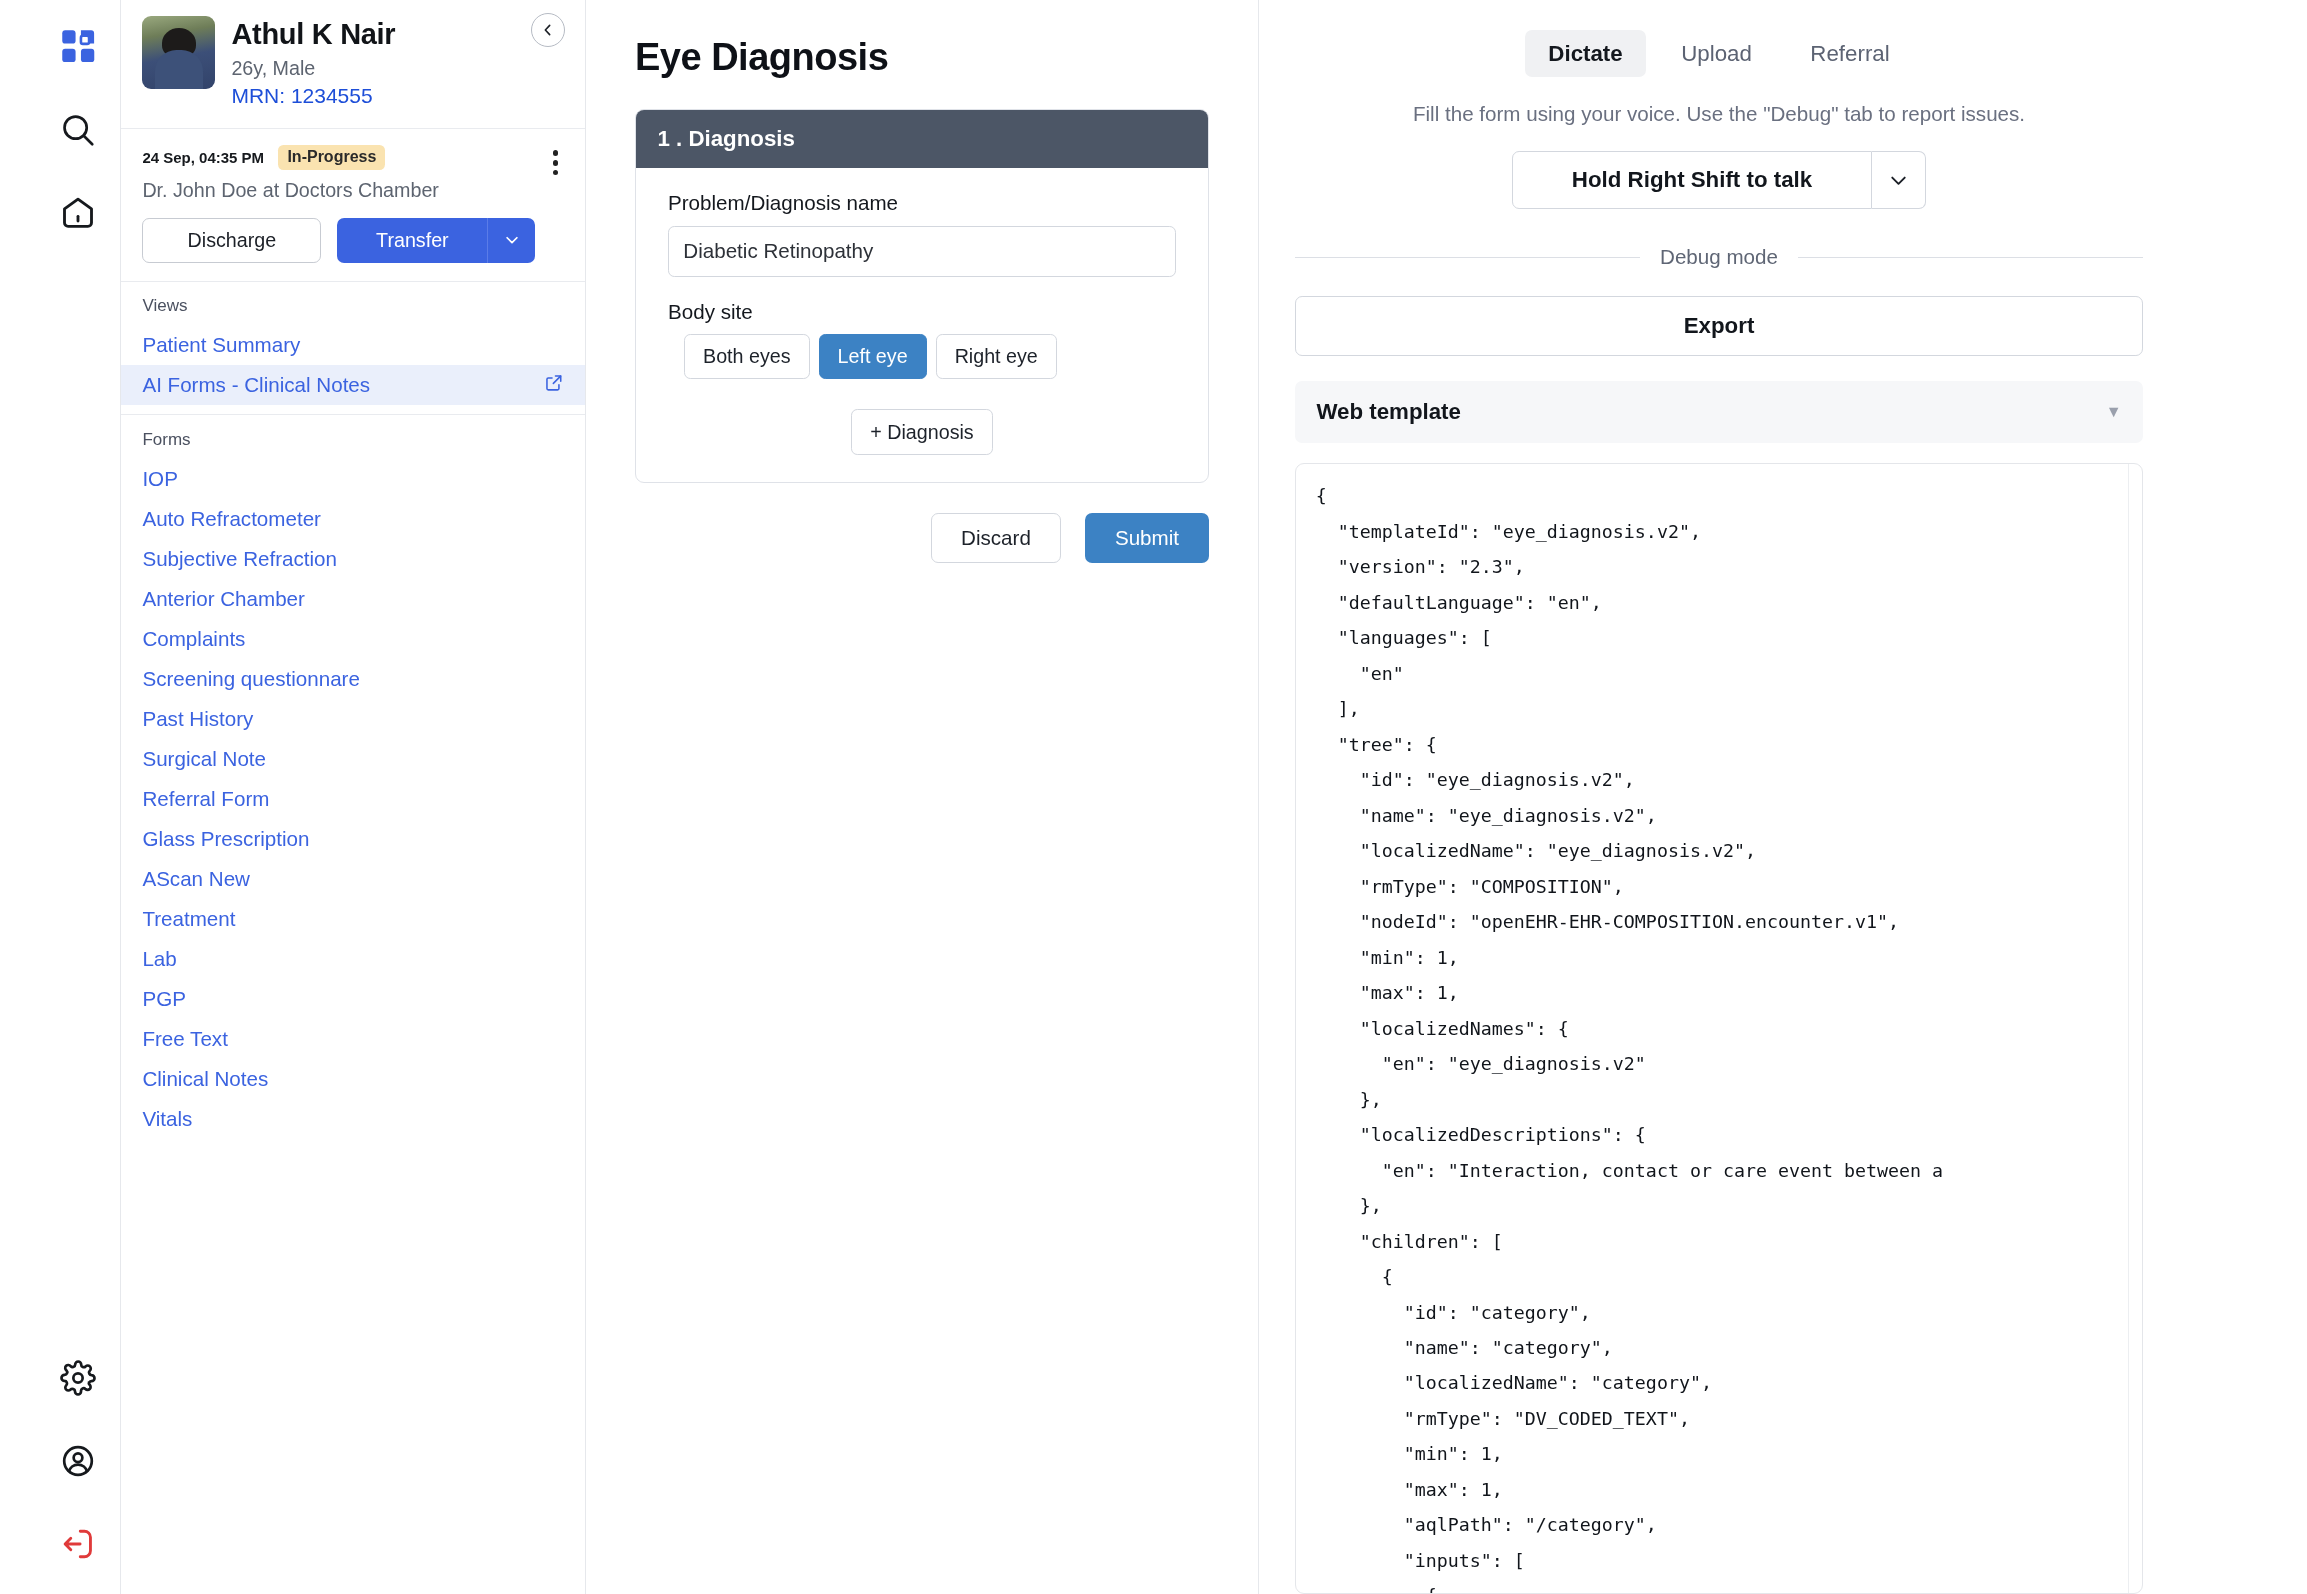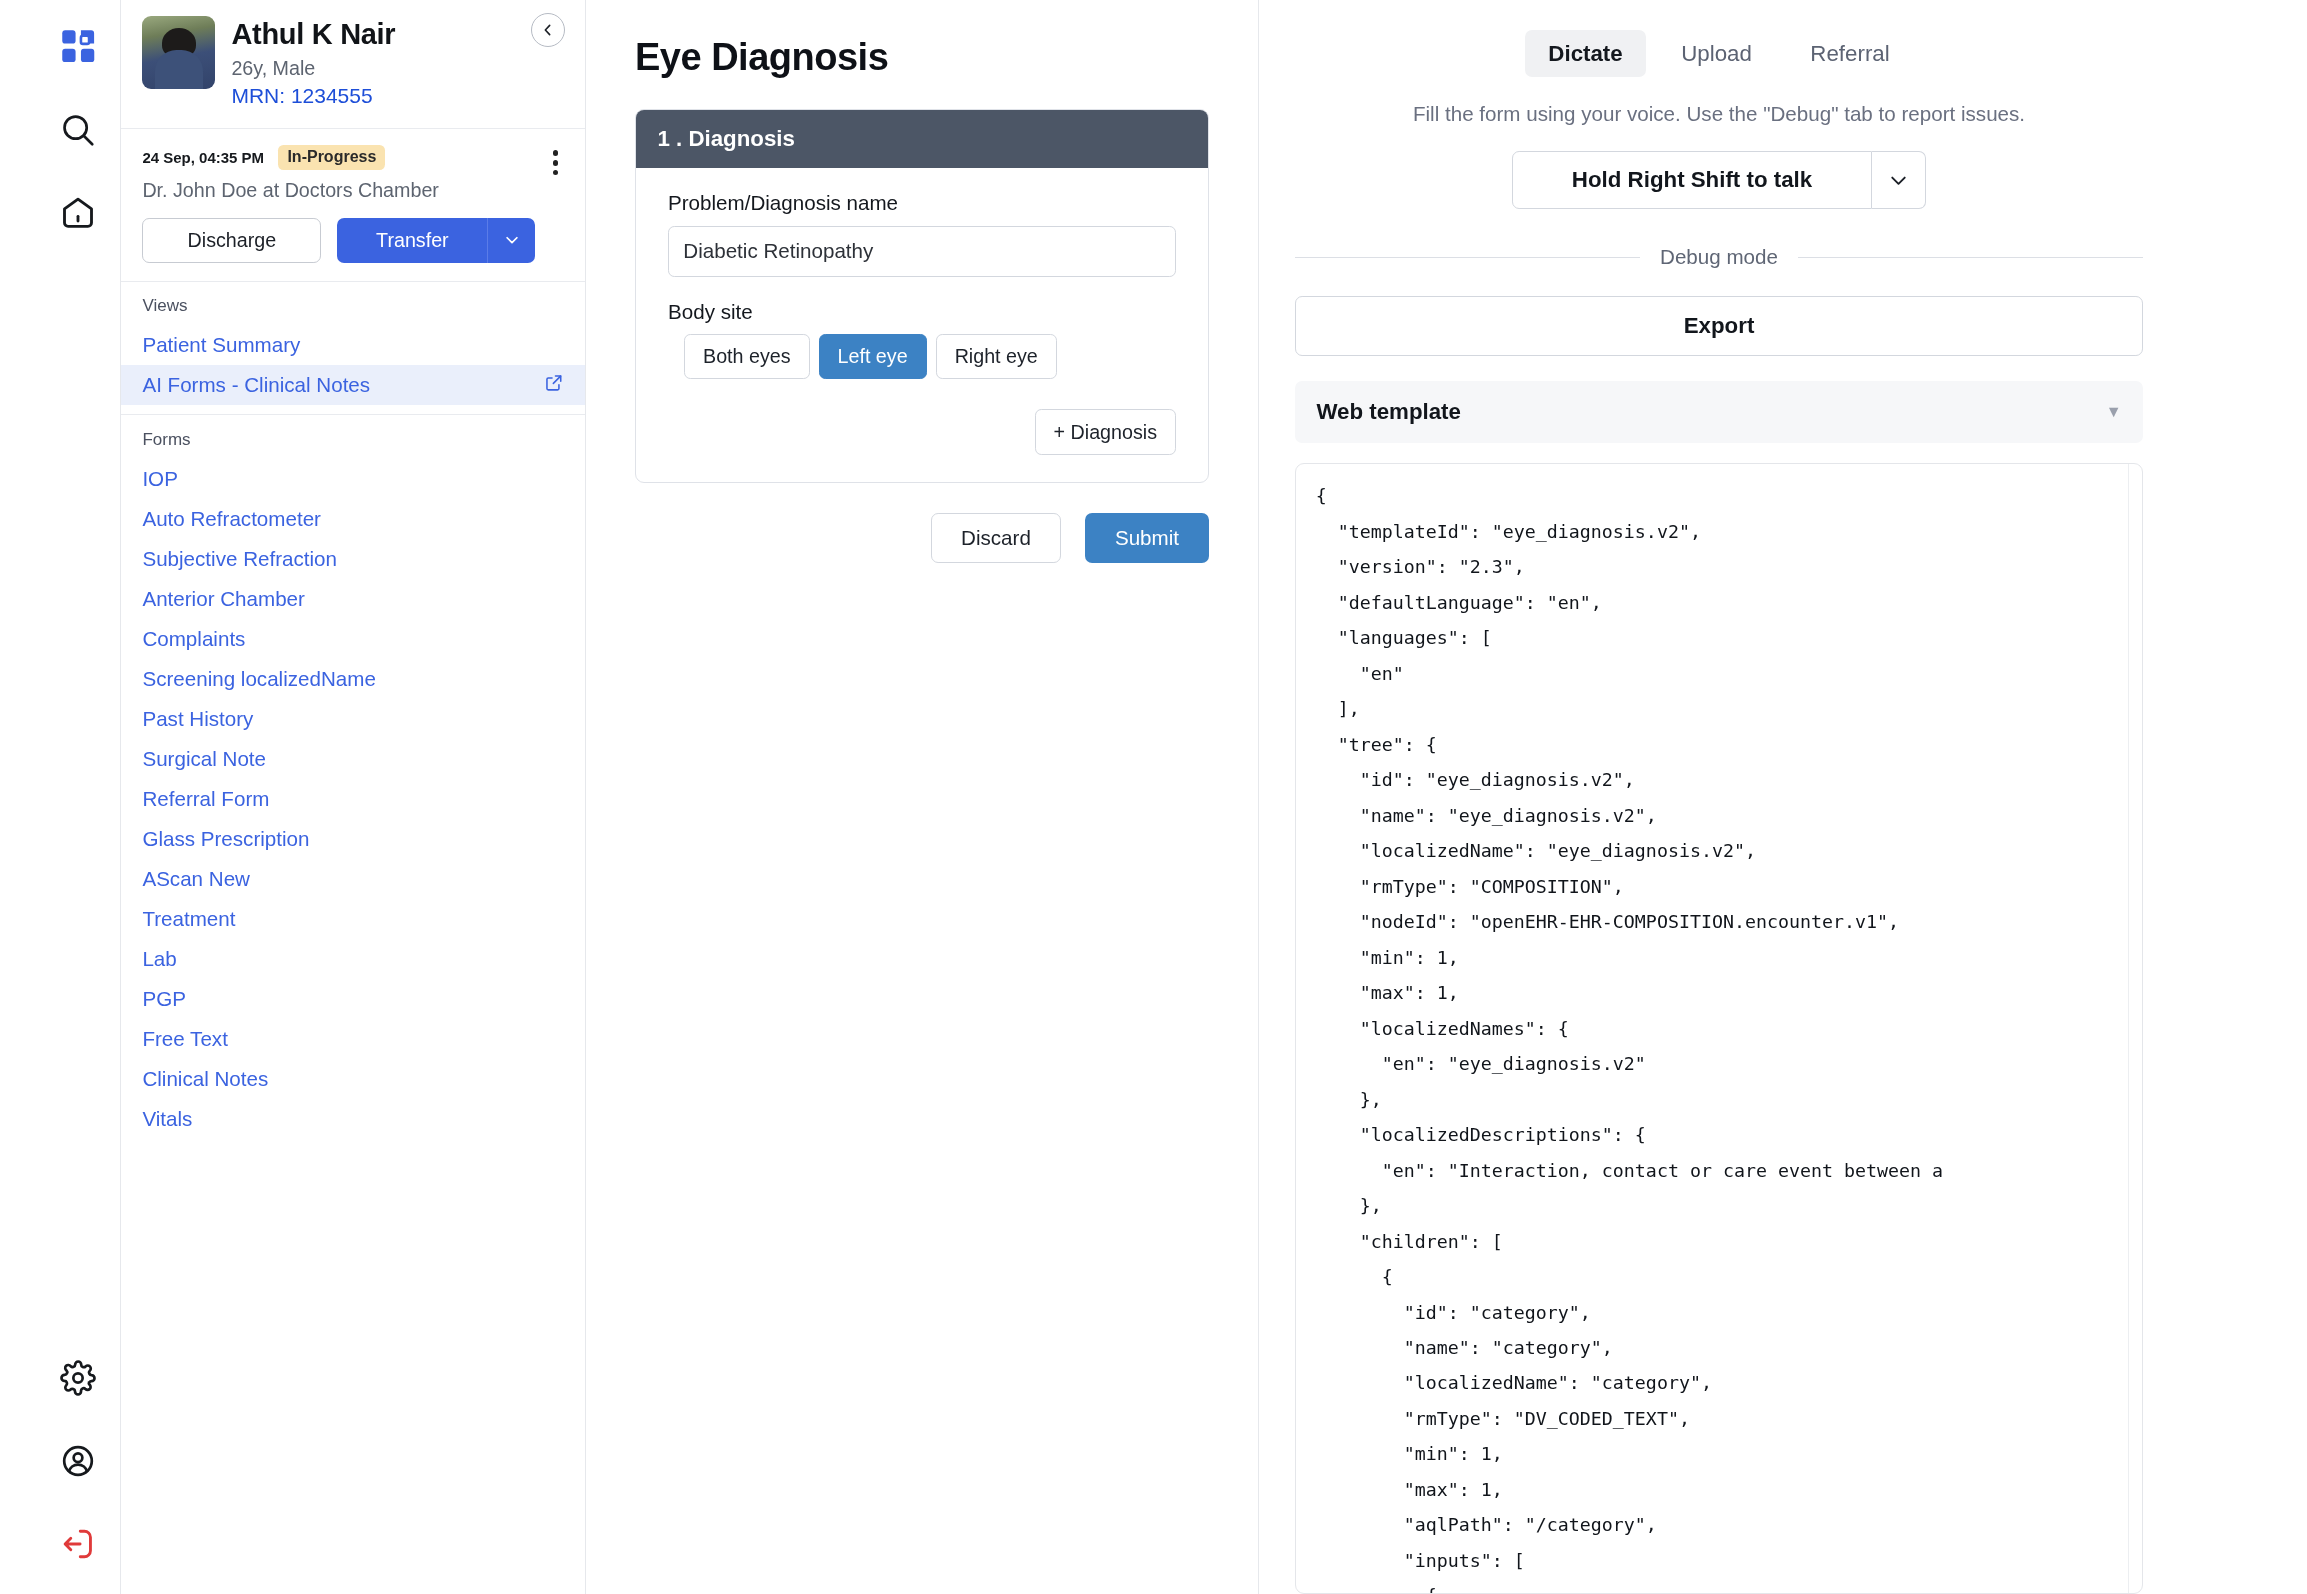--- a/index.html
+++ b/index.html
@@ -152,21 +152,21 @@
     font-family: inherit; outline: none;
   }
   .sub-label { font-size: 20.6px; color: #14181e; margin: 23px 0 10.7px 0; }
   .chip-row { display: flex; gap: 9px; padding-left: 16px; }
   .chip {
     border: 0.9px solid #d3d7de; background: #fff; color: #1d222a;
     font-size: 19.7px; padding: 9.8px 18px; border-radius: 6.3px;
     cursor: pointer; font-family: inherit;
   }
   .chip.selected { background: #3c82c4; border-color: #3c82c4; color: #fff; }
-  .add-row { display: flex; justify-content: flex-end; margin-top: 30px; }
+  .add-row { display: flex; justify-content: center; margin-top: 30px; }
   .btn-add {
     border: 0.9px solid #d3d7de; background: #fff; color: #1d222a;
     font-size: 19.7px; padding: 10.7px 18px; border-radius: 6.3px;
     cursor: pointer; font-family: inherit;
   }
   .form-actions {
     display: flex; justify-content: flex-end; gap: 24px;
     max-width: 777px; margin-top: 30px;
   }
   .btn-discard {
@@ -363,21 +363,21 @@
       <div class="nav-item">
           <span>Subjective Refraction</span>
         </div>
       <div class="nav-item">
           <span>Anterior Chamber</span>
         </div>
       <div class="nav-item">
           <span>Complaints</span>
         </div>
       <div class="nav-item">
-          <span>Screening localizedName</span>
+          <span>Screening questionnare</span>
         </div>
       <div class="nav-item">
           <span>Past History</span>
         </div>
       <div class="nav-item">
           <span>Surgical Note</span>
         </div>
       <div class="nav-item">
           <span>Referral Form</span>
         </div>

